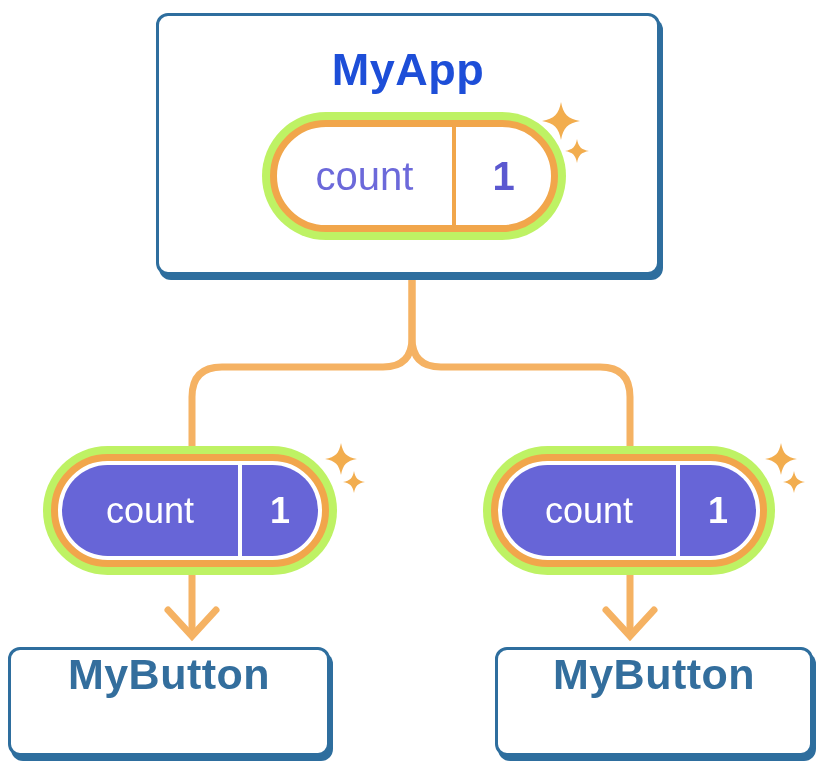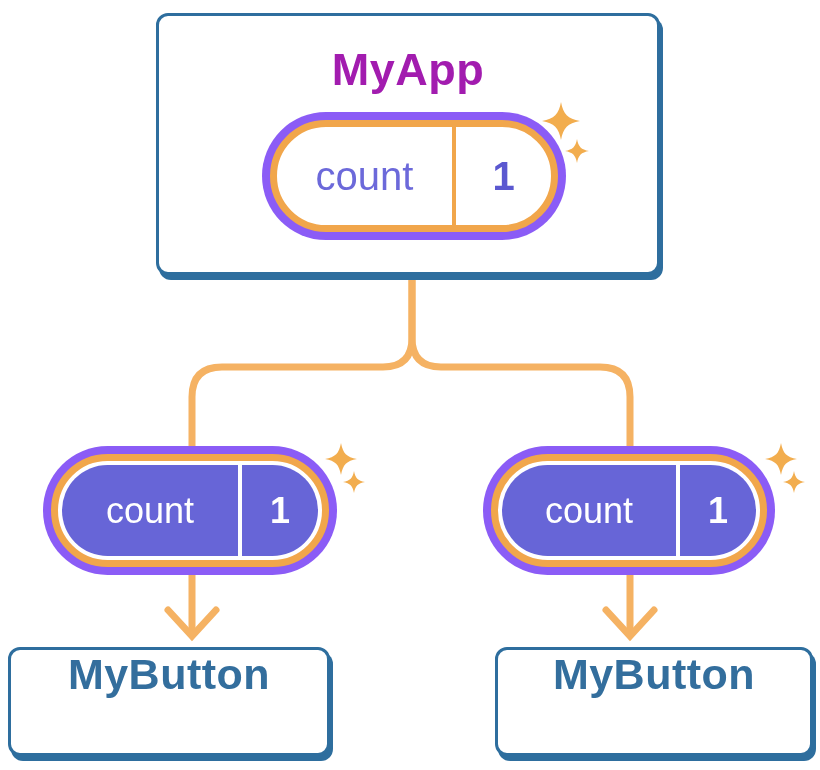--- a/index.html
+++ b/index.html
@@ -12,30 +12,30 @@
 
   
   .card{
     position:absolute;background:#ffffff;
     border:3px solid #2e6e9e;border-radius:12px;
     box-shadow:3px 5px 0 0 #2e6e9e;
     box-sizing:border-box;z-index:2;
   }
   .card-root{left:156px;top:13px;width:504px;height:262px;}
   .card-title{
-    text-align:center;color:#a21caf;font-weight:700;
+    text-align:center;color:#1d4ed8;font-weight:700;
     font-size:45px;letter-spacing:.5px;margin-top:28px;
   }
   .card-leaf{left:8px;top:647px;width:322px;height:109px;display:flex;align-items:flex-start;justify-content:center;}
   .card-leaf.right{left:495px;width:318px;}
   .leaf-title{color:#336e9d;font-weight:700;font-size:43px;letter-spacing:.5px;}
 
   
   .pill{position:absolute;z-index:3;box-sizing:border-box;}
-  .pill-halo{background:#8b5cf6;border-radius:70px;padding:8px;height:100%;box-sizing:border-box;}
+  .pill-halo{background:#bef264;border-radius:70px;padding:8px;height:100%;box-sizing:border-box;}
   .pill-outline{
     background:#ffffff;border:7px solid #f1a64b;border-radius:60px;
     height:100%;display:flex;align-items:stretch;overflow:hidden;box-sizing:border-box;
   }
   
   .pill-state{left:262px;top:112px;width:304px;height:128px;}
   .pill-state .cell-name{
     flex:1;display:flex;align-items:center;justify-content:center;
     color:#6c69da;font-size:40px;
   }

